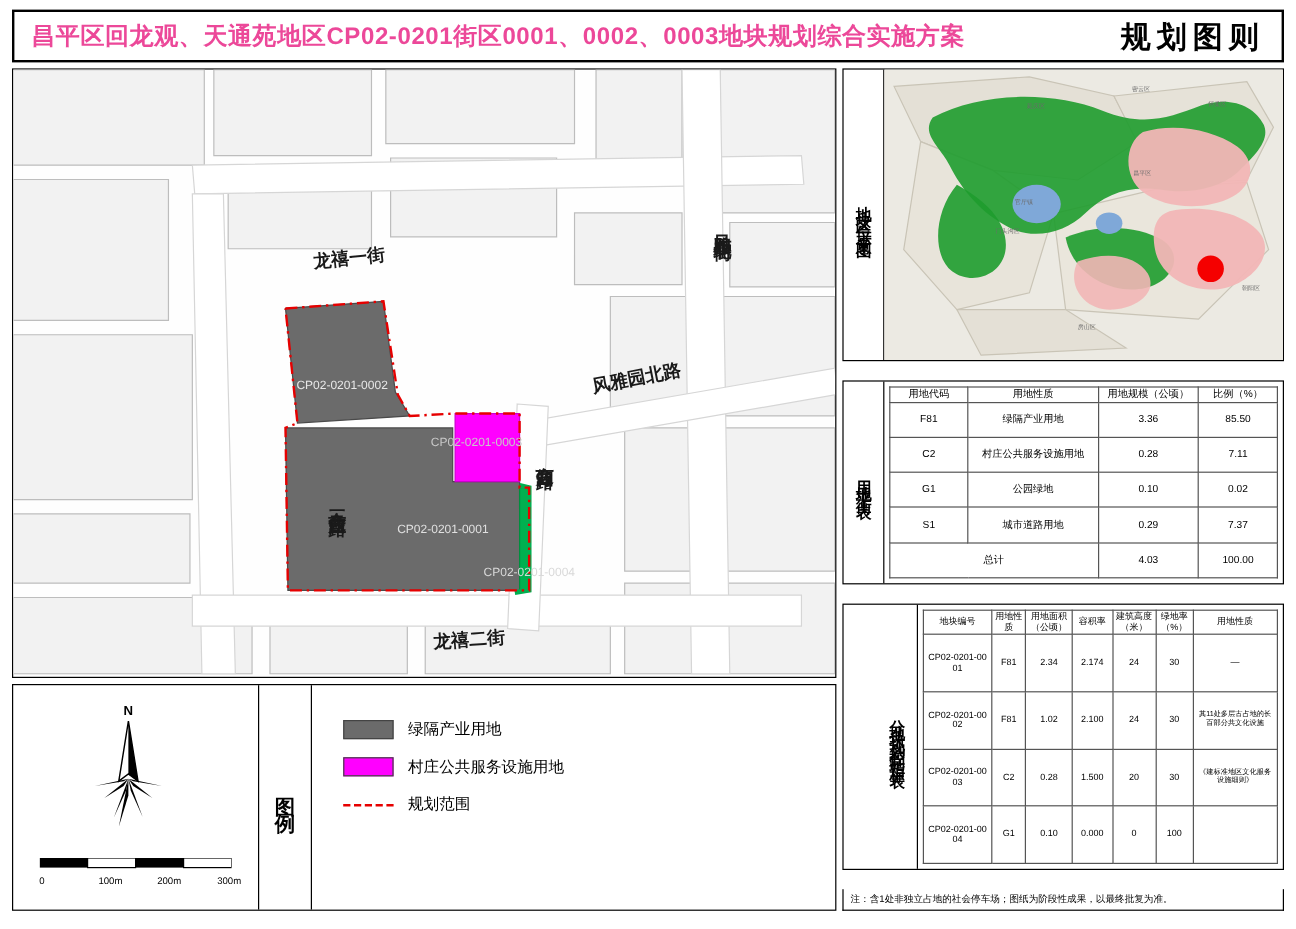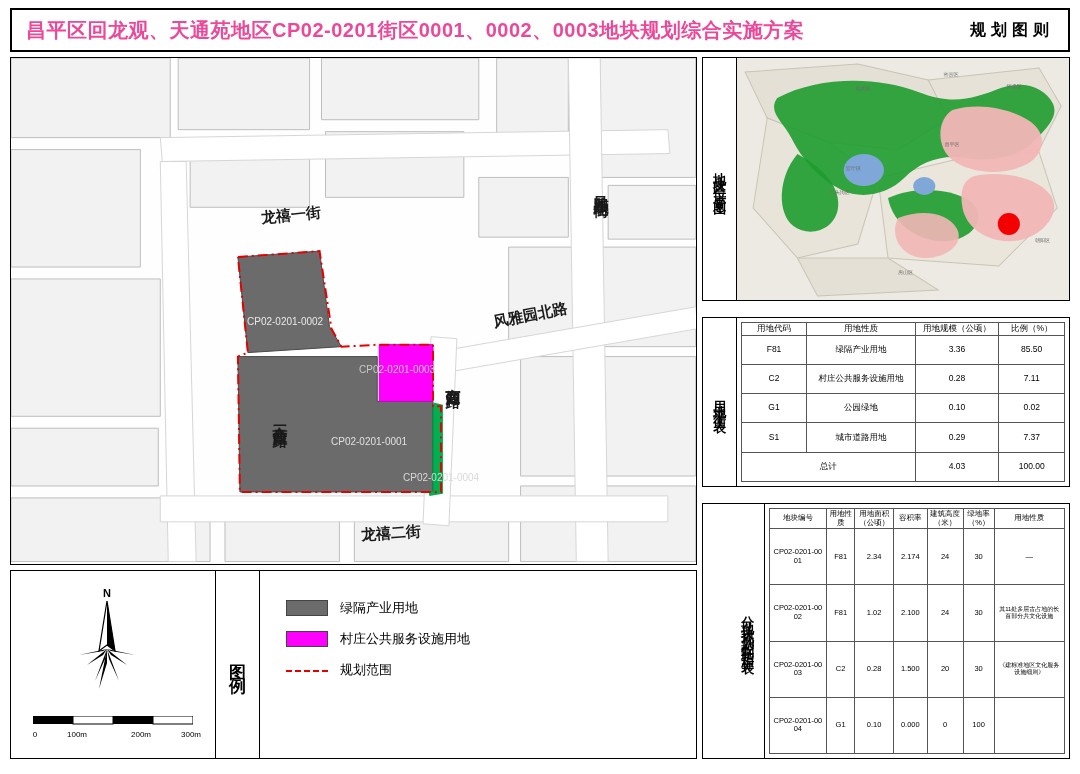--- a/index.html
+++ b/index.html
@@ -33,21 +33,21 @@
     background: #fff;
   }
   .title-main {
     font-size: 20px;
     font-weight: bold;
     letter-spacing: 0.5px;
     color: #ec4899;
     white-space: nowrap;
   }
   .title-right {
-    font-size: 16px;
+    font-size: 25px;
     font-weight: bold;
     letter-spacing: 5px;
     color: #000;
     white-space: nowrap;
   }
   
   .body-wrap {
     position: relative;
     margin-top: 5px;
     height: 702px;
@@ -362,21 +362,21 @@
           </div>
           <div class="scalebar">
             <svg width="160" height="10" viewBox="0 0 160 10">
               <rect x="0" y="0" width="40" height="8" fill="#000"></rect>
               <rect x="40" y="0" width="40" height="8" fill="#fff" stroke="#000" stroke-width="1"></rect>
               <rect x="80" y="0" width="40" height="8" fill="#000"></rect>
               <rect x="120" y="0" width="40" height="8" fill="#fff" stroke="#000" stroke-width="1"></rect>
             </svg>
             <div class="scalebar-labels">
               <span style="left:2px;">0</span>
-              <span style="left:44px;">100m</span>
+              <span style="left:59px;">100m</span>
               <span style="left:108px;">200m</span>
               <span style="left:158px;">300m</span>
             </div>
           </div>
         </div>
 
         <div class="legend-title">
           <span>图例</span>
         </div>
 
@@ -545,15 +545,18 @@
                 <td>0.000</td>
                 <td>0</td>
                 <td>100</td>
                 <td></td>
               </tr>
             </tbody>
           </table>
         </div>
       </div>
 
+      <div class="note">
+        <div class="note-inner">注：含1处非独立占地的社会停车场；图纸为阶段性成果，以最终批复为准。</div>
+      </div>
     </div>
   </div>
 </div>
 
 </body></html>

